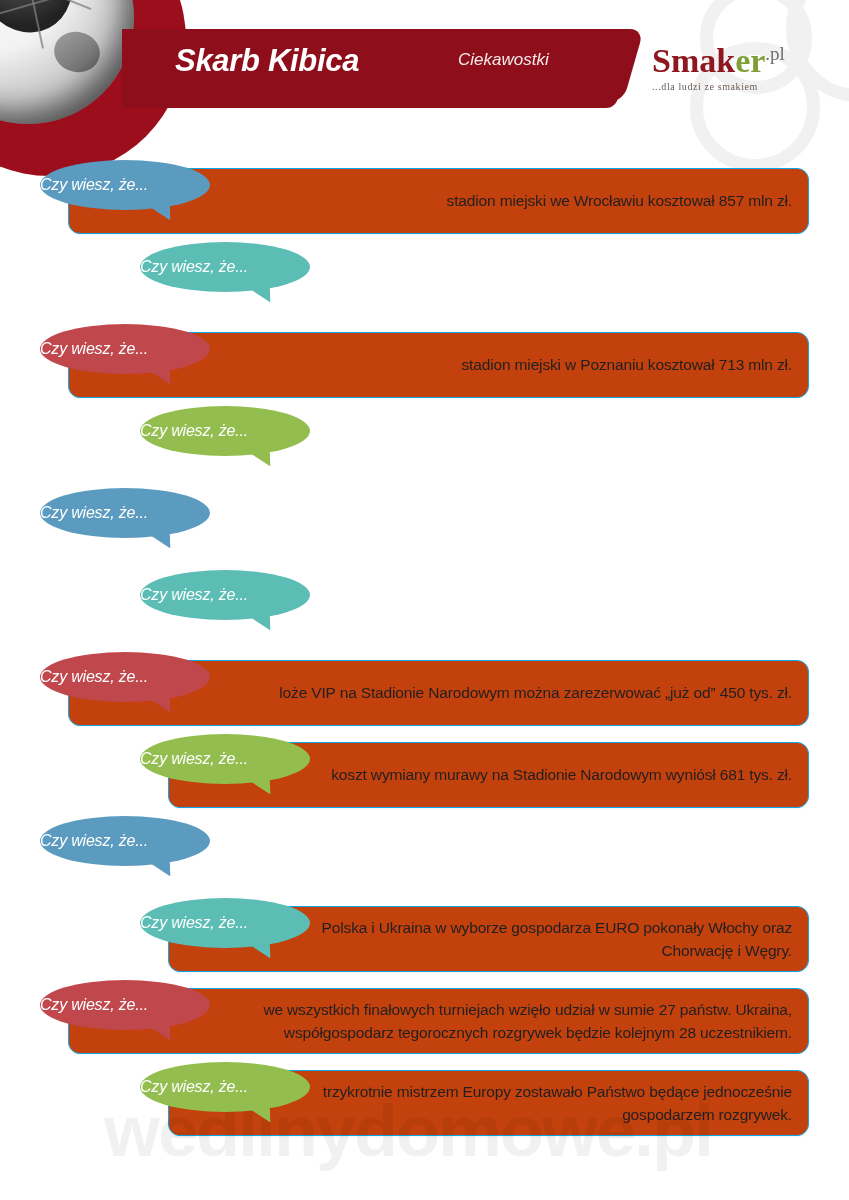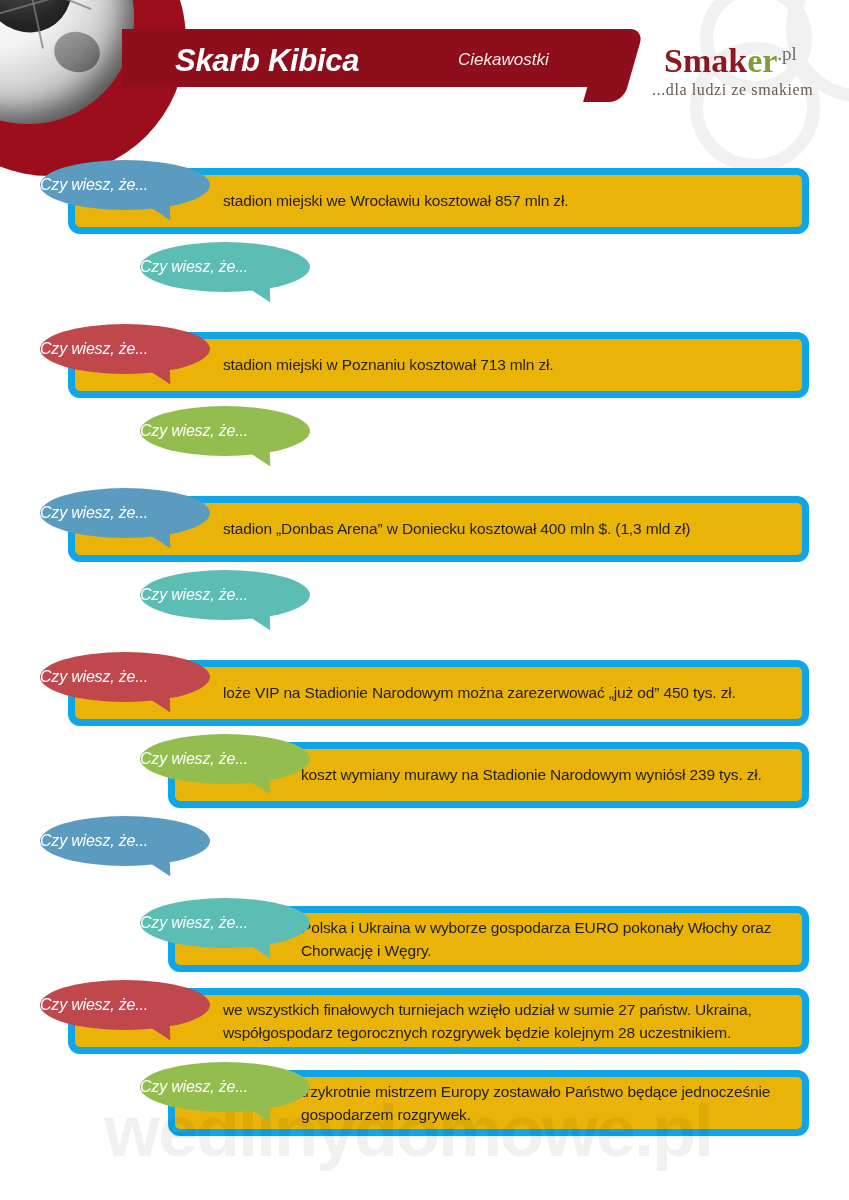--- a/index.html
+++ b/index.html
@@ -83,21 +83,21 @@
     opacity: .75;
     height: 2px;
     transform-origin: left center;
   }
 
   .banner {
     position: absolute;
     left: 122px;
     top: 29px;
     width: 496px;
-    height: 58px;
+    height: 79px;
     background: #8e0f1b;
     border-radius: 0 12px 12px 0;
   }
   .banner::after {
     content: "";
     position: absolute;
     right: -26px;
     top: 0;
     width: 40px;
     height: 73px;
@@ -129,37 +129,36 @@
 
   
   .logo { position: absolute; left: 652px; top: 44px; width: 160px; }
   .logo-word {
     font-family: "Liberation Serif", serif;
     font-size: 34px;
     font-weight: bold;
     line-height: 1;
     white-space: nowrap;
     color: #8e1720;
-    margin-left: 12px;
   }
   .logo-er { color: #7f9e37; }
   .logo-tld {
     font-size: 19px;
     vertical-align: super;
     color: #6f6f6f;
     font-weight: normal;
   }
   .logo-tag {
     font-family: "Liberation Serif", serif;
-    font-size: 16px;
+    font-size: 10px;
     color: #6a5b52;
     letter-spacing: .6px;
     margin-top: 3px;
     white-space: nowrap;
-    text-align: right;
+    text-align: left;
     width: 152px;
   }
 
   
   .watermark {
     position: absolute;
     left: 104px;
     top: 1090px;
     width: 700px;
     font-size: 72px;
@@ -171,25 +170,26 @@
   }
 
   
   .rows { position: absolute; left: 0; top: 160px; width: 849px; }
   .row { position: relative; height: 82px; }
 
   .card {
     position: absolute;
     top: 8px;
     height: 66px;
-    background: #eab308;
-    border: 7px solid #0ea5e9;
+    background: #c2410c;
+    border: 1px solid #0ea5e9;
     border-radius: 12px;
     box-shadow: 0 1px 2px rgba(0,0,0,.05);
     box-sizing: border-box;
+    text-align: right;
   }
   .row.indent .card { left: 168px; right: 40px; width: auto; }
   .row.outdent .card { left: 68px; right: 40px; width: auto; }
 
   .card-text {
     position: absolute;
     top: 50%;
     transform: translateY(-50%);
     font-size: 15.5px;
     line-height: 1.5;
@@ -286,23 +286,20 @@
         <span class="tail"></span>
       </div>
     </div>
     <div class="row indent">
       <div class="bubble" style="background: rgb(147, 190, 79); color: rgb(147, 190, 79);">
         <span class="bubble-label">Czy wiesz, że...</span>
         <span class="tail"></span>
       </div>
     </div>
     <div class="row outdent">
-      <div class="card">
-        <div class="card-text">stadion „Donbas Arena” w Doniecku  kosztował 400 mln $. (1,3 mld zł)</div>
-      </div>
       <div class="bubble" style="background: rgb(91, 155, 191); color: rgb(91, 155, 191);">
         <span class="bubble-label">Czy wiesz, że...</span>
         <span class="tail"></span>
       </div>
     </div>
     <div class="row indent">
       <div class="bubble" style="background: rgb(92, 189, 181); color: rgb(92, 189, 181);">
         <span class="bubble-label">Czy wiesz, że...</span>
         <span class="tail"></span>
       </div>
@@ -311,21 +308,21 @@
       <div class="card">
         <div class="card-text">loże VIP na Stadionie Narodowym można zarezerwować „już od” 450 tys.  zł.</div>
       </div>
       <div class="bubble" style="background: rgb(192, 71, 76); color: rgb(192, 71, 76);">
         <span class="bubble-label">Czy wiesz, że...</span>
         <span class="tail"></span>
       </div>
     </div>
     <div class="row indent">
       <div class="card">
-        <div class="card-text">koszt wymiany murawy na Stadionie Narodowym wyniósł 239 tys. zł.</div>
+        <div class="card-text">koszt wymiany murawy na Stadionie Narodowym wyniósł 681 tys. zł.</div>
       </div>
       <div class="bubble" style="background: rgb(147, 190, 79); color: rgb(147, 190, 79);">
         <span class="bubble-label">Czy wiesz, że...</span>
         <span class="tail"></span>
       </div>
     </div>
     <div class="row outdent">
       <div class="bubble" style="background: rgb(91, 155, 191); color: rgb(91, 155, 191);">
         <span class="bubble-label">Czy wiesz, że...</span>
         <span class="tail"></span>

